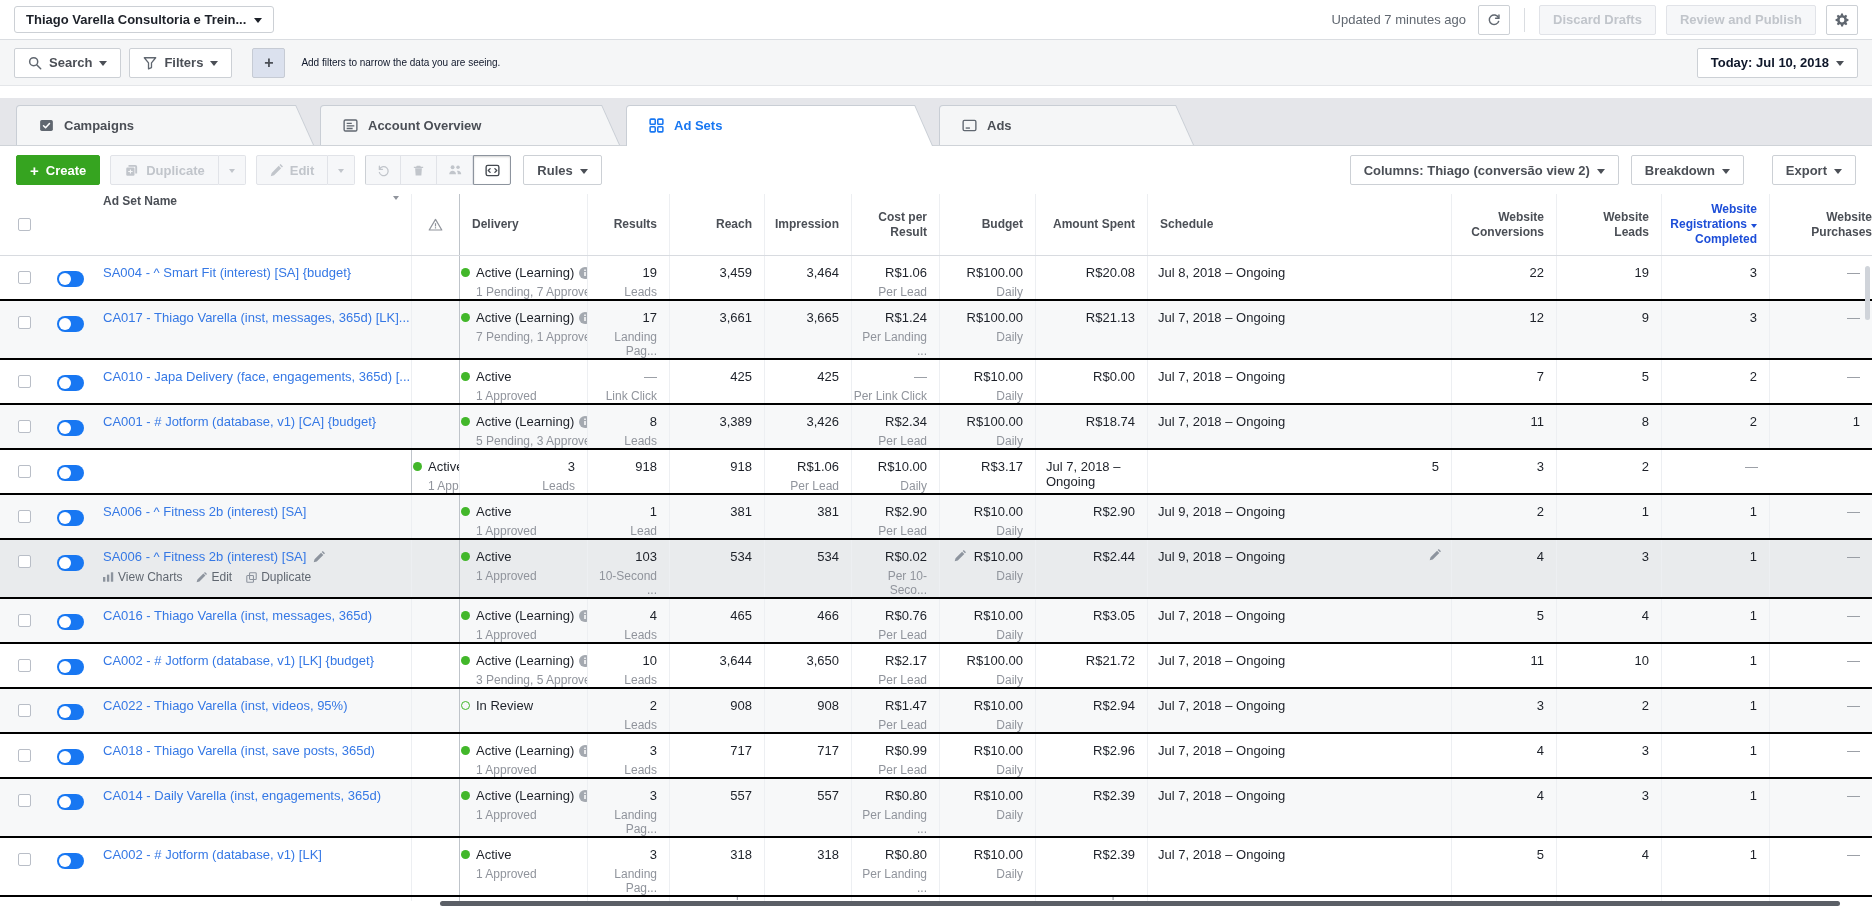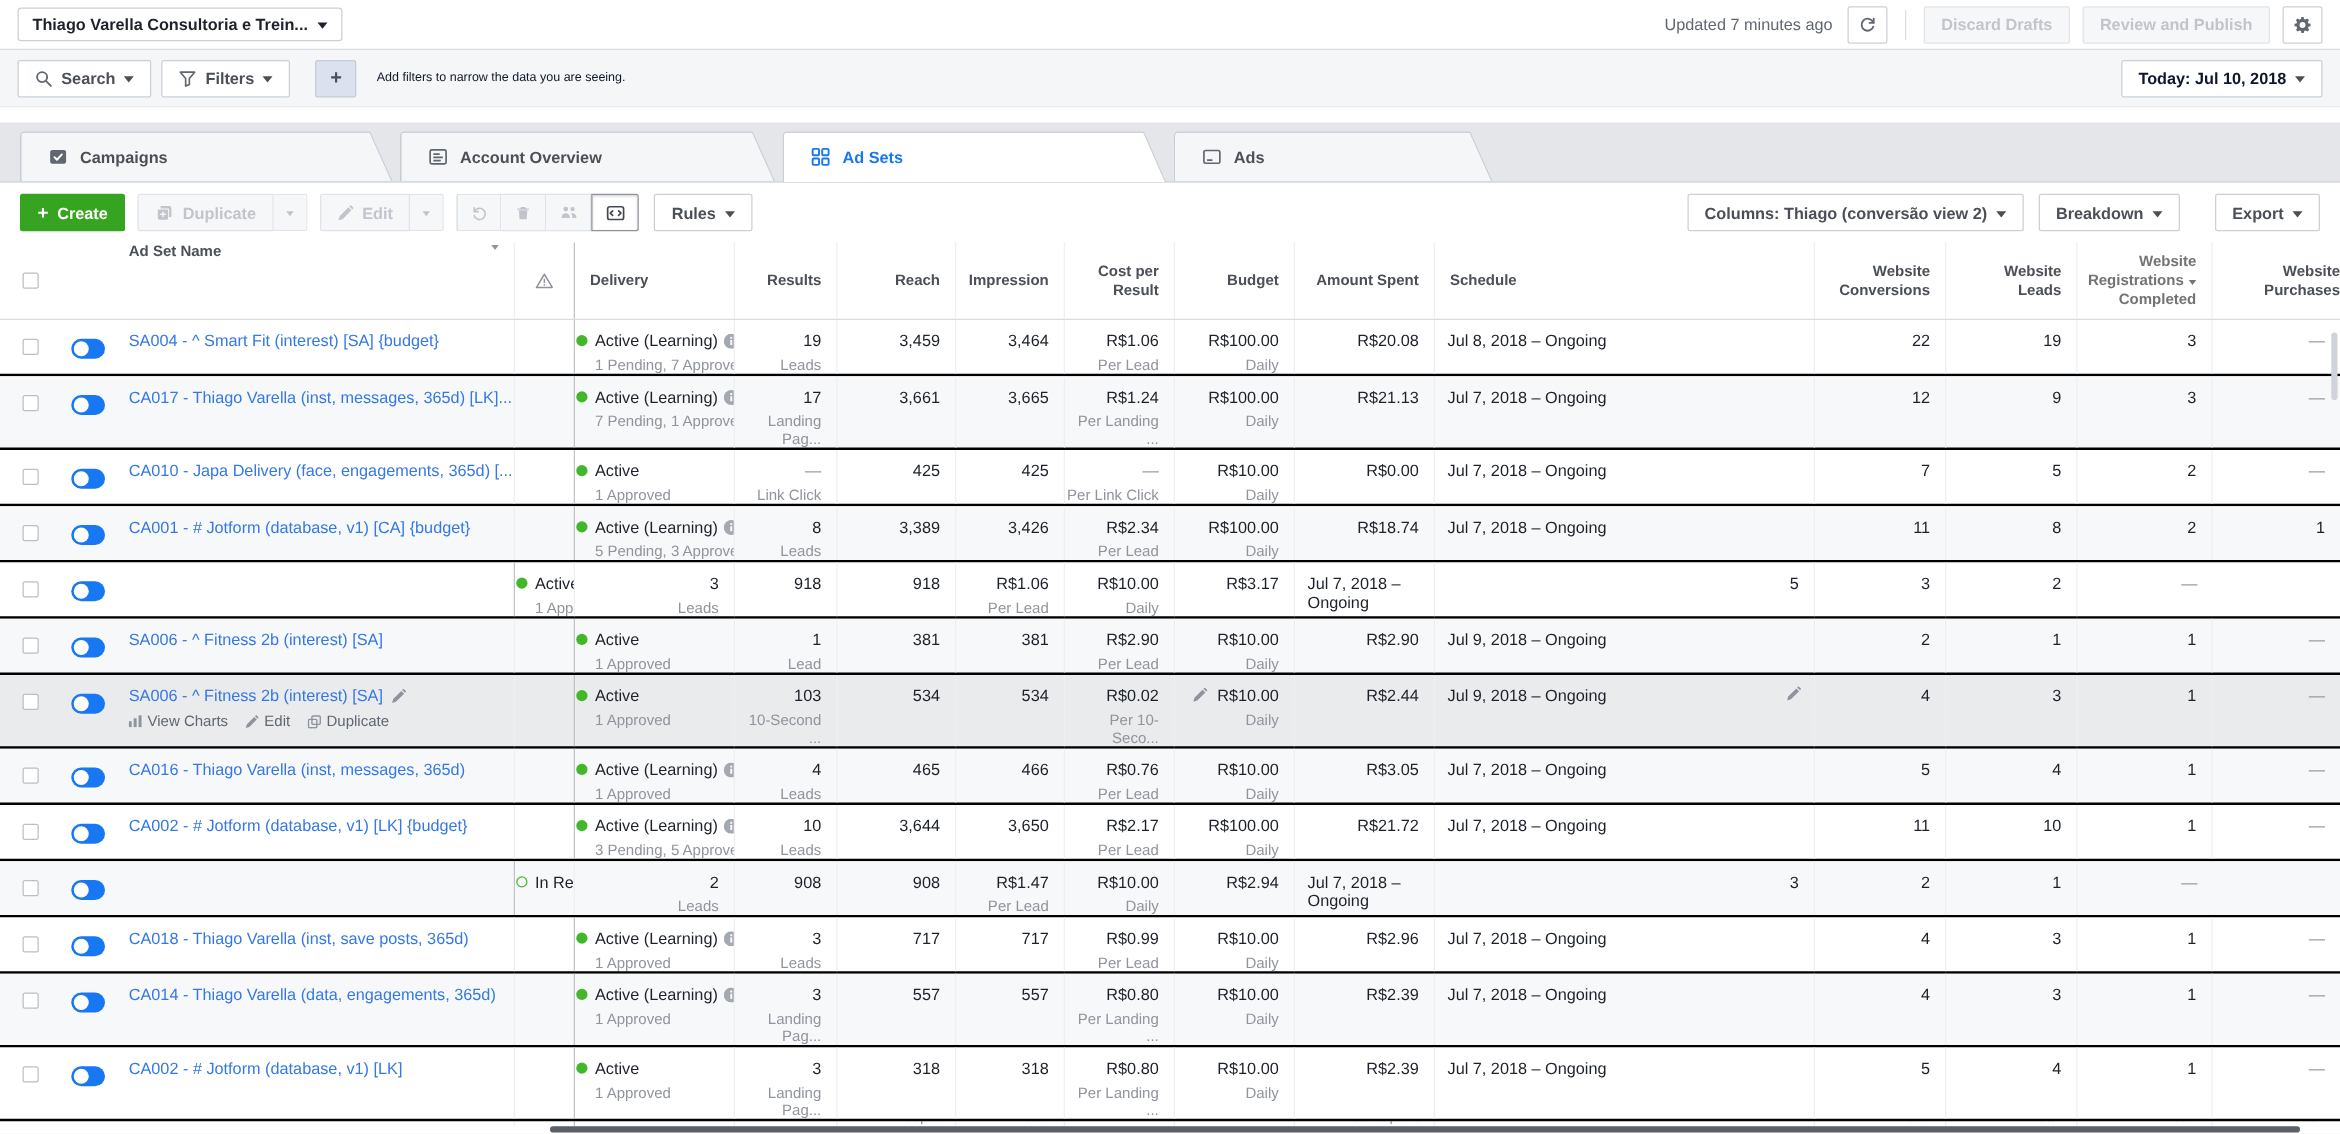--- a/index.html
+++ b/index.html
@@ -49,21 +49,21 @@
   .tool-right { margin-left:auto; display:flex; align-items:center; }
   .plus-glyph { font-size:15px; font-weight:bold; line-height:1; }
 
   
   .grid { display:grid; grid-template-columns:49px 42px 321px 48px 128px 82px 95px 87px 88px 96px 112px 304px 105px 105px 108px 102px; }
   .thead { height:62px; border-bottom:1px solid #d8dbe0; background:#fff; }
   .hcell { display:flex; flex-direction:column; justify-content:center; font-size:12px; font-weight:bold; color:#4b4f56; line-height:15px; border-right:1px solid #edeff2; padding:0 12px; }
   .hcell.nb { border-right:none; padding:0; }
   .hcell.ar { align-items:flex-end; text-align:right; }
   .hcell.al { align-items:flex-start; }
-  .hcell.blue { color:#737373; }
+  .hcell.blue { color:#1d4ed8; }
   .h-name { flex-direction:row; align-items:center; justify-content:space-between; }
   .h-warn { align-items:center; border-right:1px solid #bfc4ca; padding:0; }
   .thead .c-check { padding-top:0; display:flex; align-items:center; justify-content:center; border-right:none; }
   .checkbox { width:13px; height:13px; border:1px solid #b9bec7; border-radius:2px; background:#fff; display:inline-block; }
 
   .tbody { height:601px; display:flex; flex-direction:column; }
   .row { flex:1 1 0; border-bottom:2px solid #000000; background:#fff; position:relative; }
   .row.stripe { background:#f7f8f9; }
   .row.hovered { background:#e9ebed; }
   .cell { padding-top:9px; font-size:13px; overflow:hidden; border-right:1px solid #edeff2; position:relative; }
@@ -984,20 +984,27 @@
         </div>
     <div class="cell c-num" style="border-right:none">
           <div class="v dim">—</div>
         </div>
   </div>
       <div class="row grid stripe">
     <div class="cell c-check">
           <span class="checkbox"></span>
         </div>
     <div class="cell c-toggle"><span class="toggle"></span></div>
+    <div class="cell c-name">
+      <div class="l1">
+        <a href="#" class="name-link">CA022 - Thiago Varella (inst, videos, 95%)</a>
+
+      </div>
+
+    </div>
     <div class="cell c-warn"></div>
     <div class="cell c-delivery">
       <div class="l1">
         <span class="dot review"></span>
         <span class="status-text">In Review</span>
 
       </div>
       <div class="sub"></div>
     </div>
     <div class="cell c-num">
@@ -1105,21 +1112,21 @@
           <div class="v dim">—</div>
         </div>
   </div>
       <div class="row grid stripe">
     <div class="cell c-check">
           <span class="checkbox"></span>
         </div>
     <div class="cell c-toggle"><span class="toggle"></span></div>
     <div class="cell c-name">
       <div class="l1">
-        <a href="#" class="name-link">CA014 - Thiago Varella (data, engagements, 365d)</a>
+        <a href="#" class="name-link">CA014 - Daily Varella (inst, engagements, 365d)</a>
 
       </div>
 
     </div>
     <div class="cell c-warn"></div>
     <div class="cell c-delivery">
       <div class="l1">
         <span class="dot"></span>
         <span class="status-text">Active (Learning)</span>
         <span class="info-icon">

